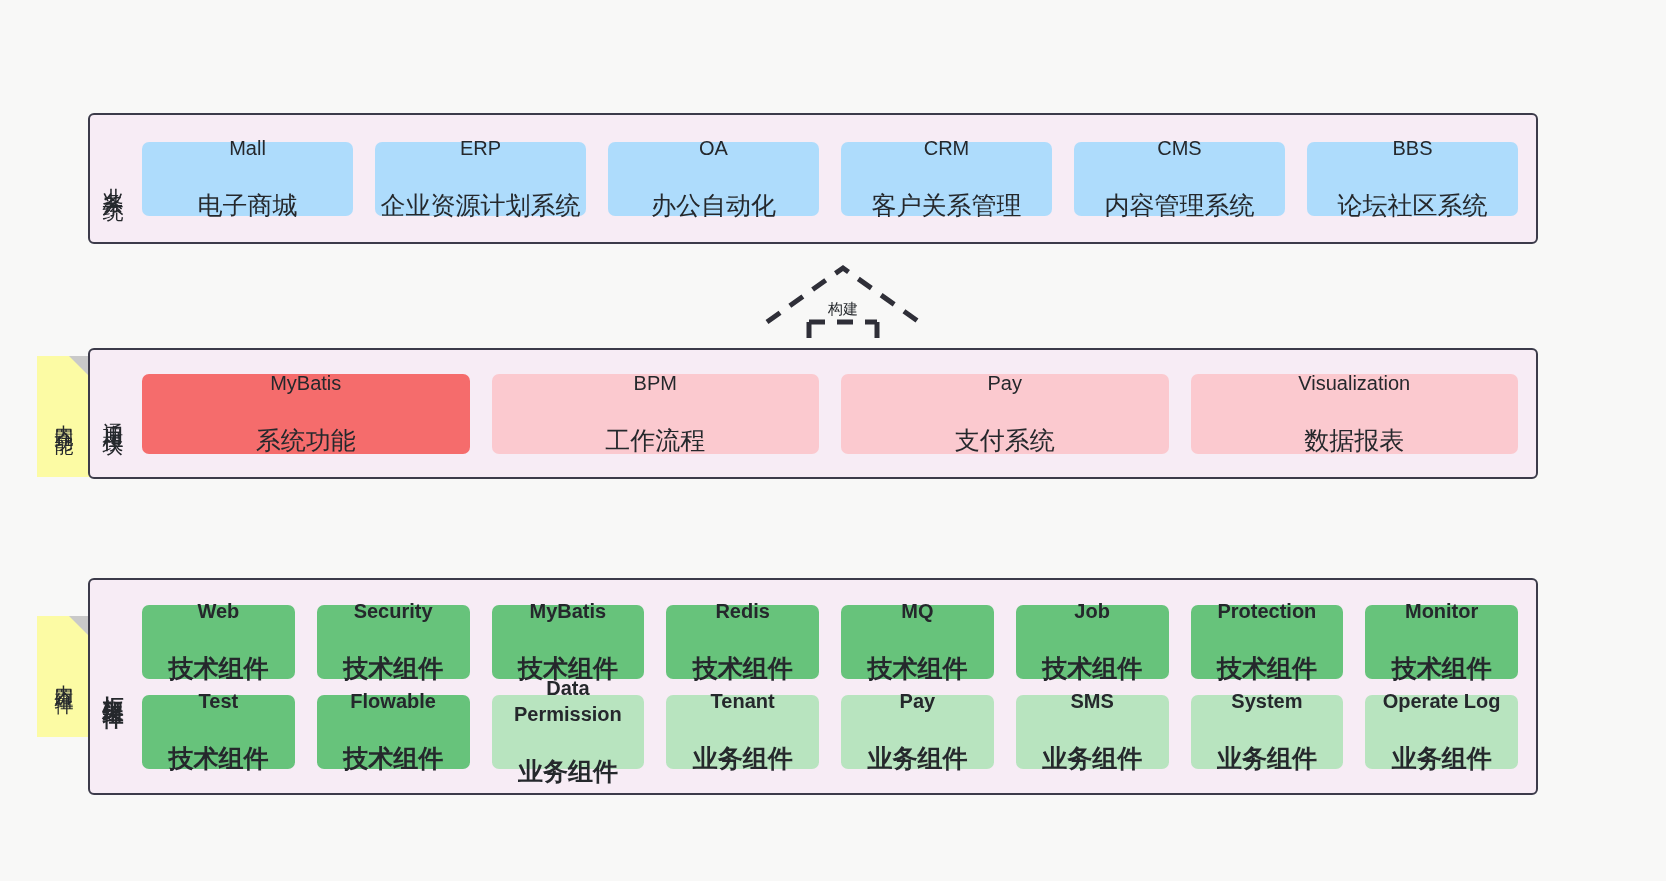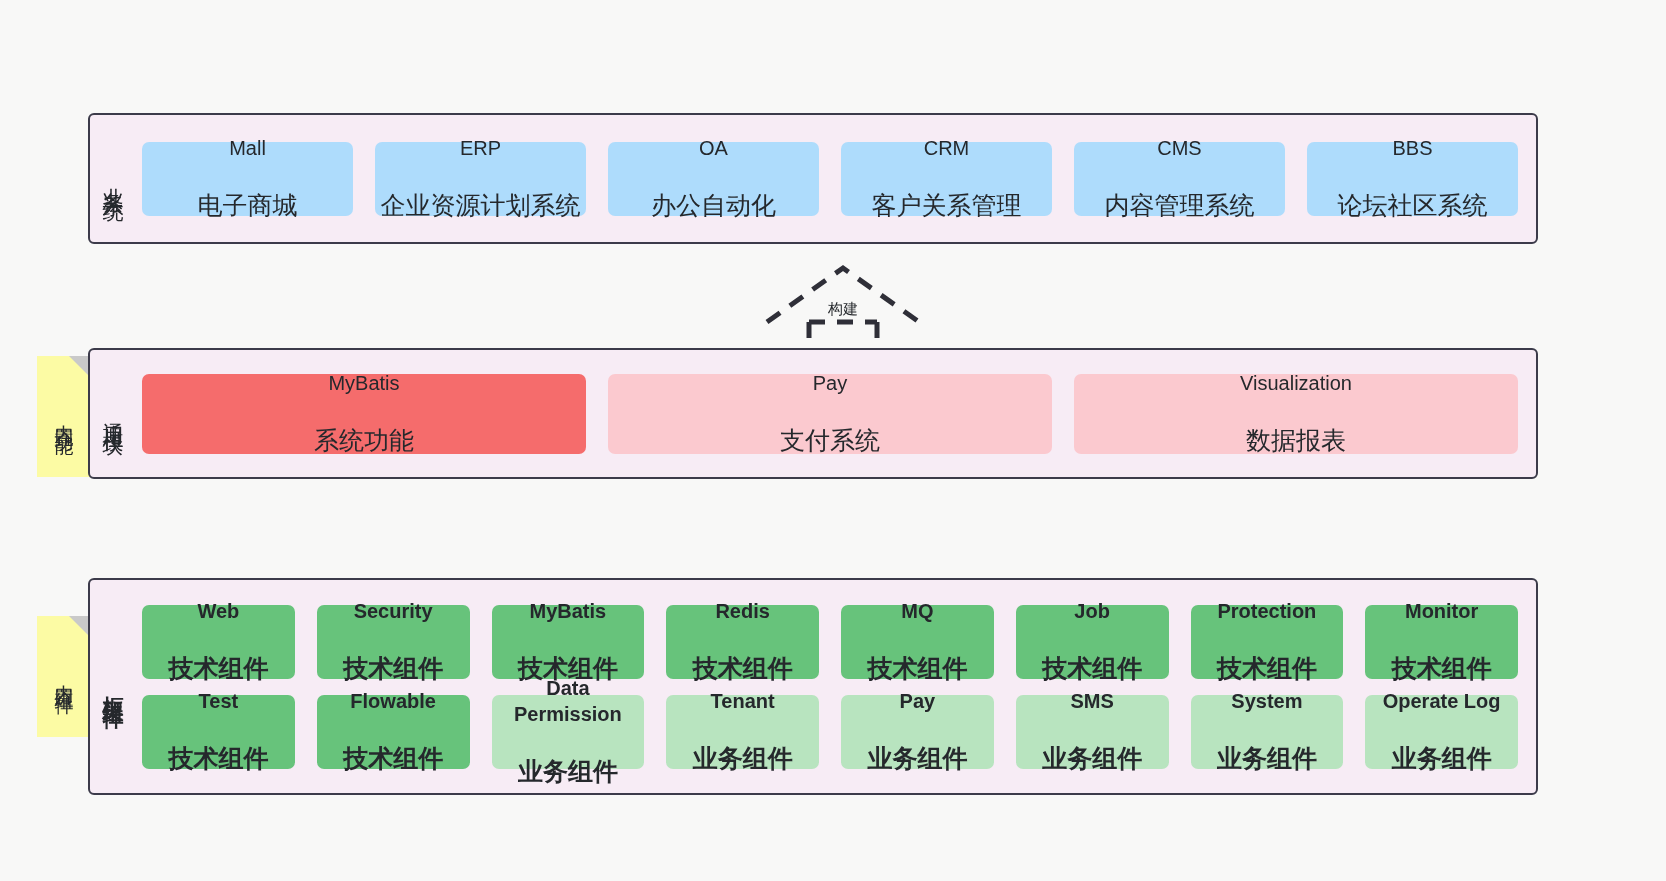--- a/index.html
+++ b/index.html
@@ -184,20 +184,24 @@
     <div class="layer-title">
       <span>通用模块</span>
     </div>
     <div class="layer-body">
       <div class="row">
         <div class="box red">
           <div class="en">MyBatis</div>
           <div class="cn">系统功能</div>
         </div>
         <div class="box pink">
+          <div class="en">BPM</div>
+          <div class="cn">工作流程</div>
+        </div>
+        <div class="box pink">
           <div class="en">Pay</div>
           <div class="cn">支付系统</div>
         </div>
         <div class="box pink">
           <div class="en">Visualization</div>
           <div class="cn">数据报表</div>
         </div>
       </div>
     </div>
   </div>

